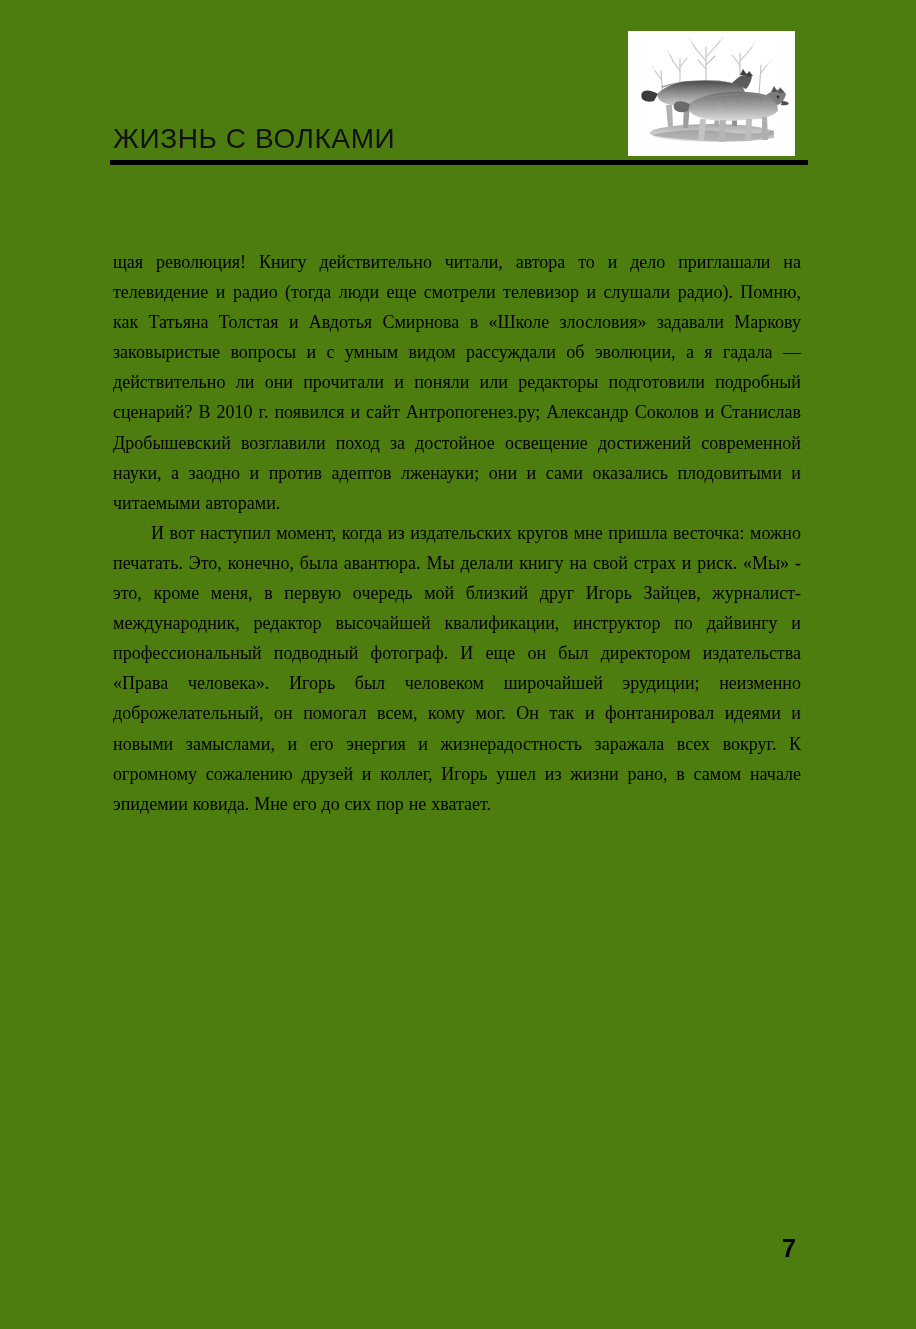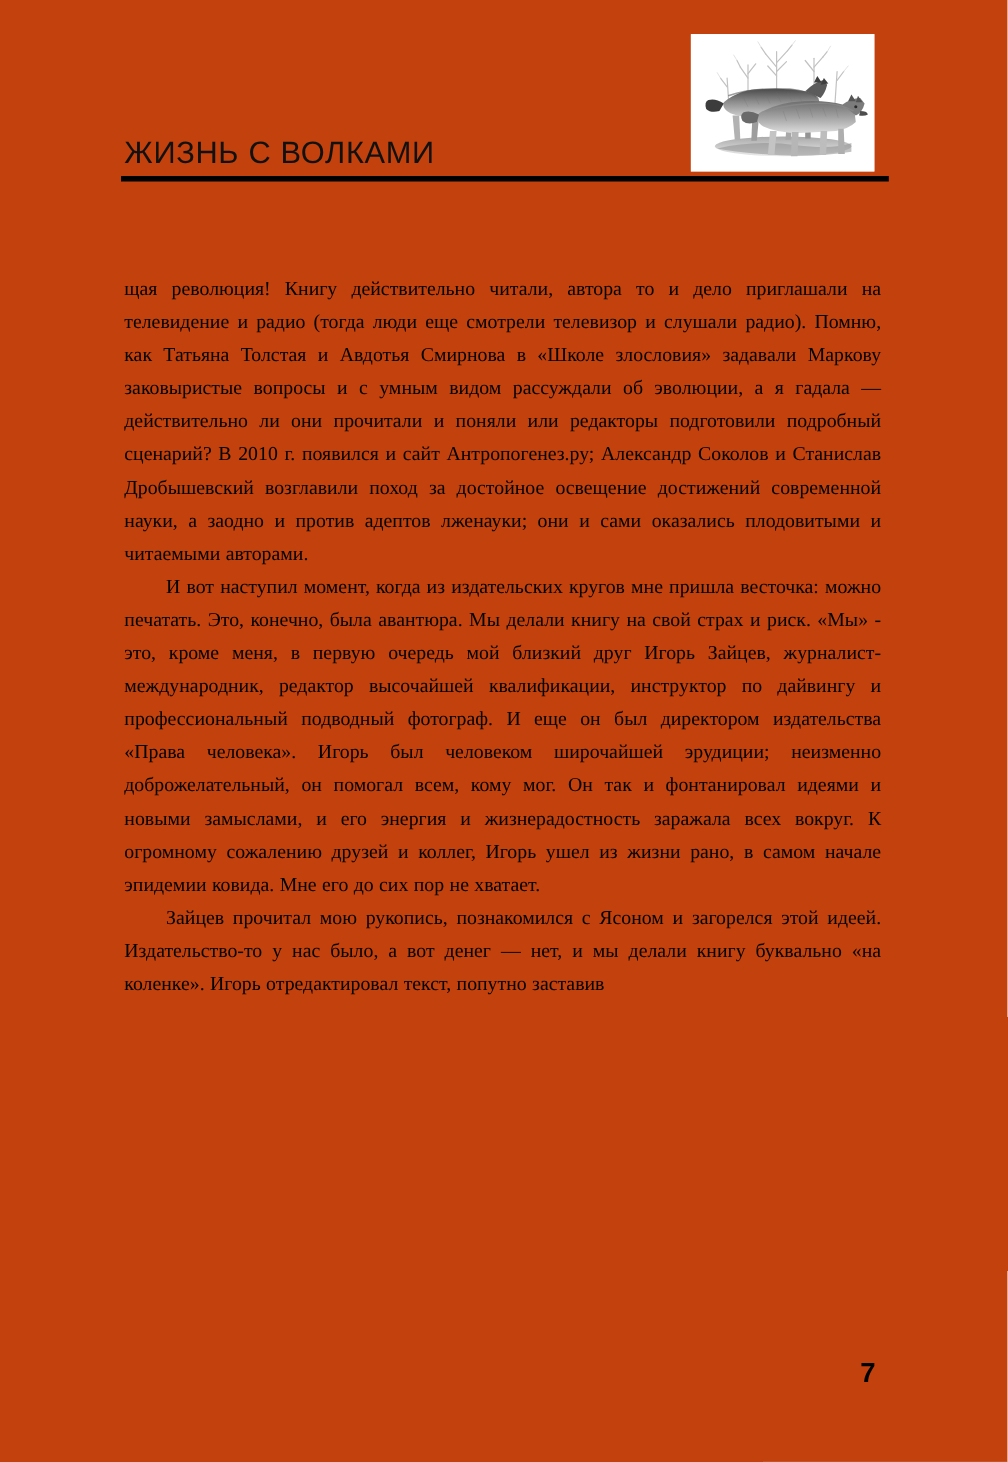--- a/index.html
+++ b/index.html
@@ -11,21 +11,21 @@
   body {
     font-family: "Liberation Serif", "DejaVu Serif", serif;
     color: #000000;
   }
 
   .page {
     position: relative;
     width: 916px;
     height: 1329px;
     margin: 0 auto;
-    background: #c2410c;
+    background: #4d7c0f;
     overflow: hidden;
   }
 
   
   .running-head {
     position: absolute;
     left: 113px;
     top: 122px;
     width: 500px;
     height: 40px;
@@ -207,18 +207,17 @@
           <path d="M108 67 L111 76"></path>
         <path d="M120 67 L123 75"></path>
           <path d="M132 68 L134 76"></path>
       </g>
     </svg>
   </div>
 
   <div class="body-text">
     <p class="no-indent">щая революция! Книгу действительно читали, автора то и дело приглашали на телевидение и радио (тогда люди еще смотрели телевизор и слушали радио). Помню, как Татьяна Толстая и Авдотья Смирнова в «Школе злословия» задавали Маркову заковыристые  вопросы и с умным видом рассуждали об эволюции, а я гадала — действительно ли они прочитали и поняли или редакторы подготовили подробный сценарий? В 2010 г. появился и сайт Антропогенез.ру;  Александр Соколов и Станислав Дробышевский возглавили поход за достойное освещение достижений современной науки, а заодно и против адептов лженауки; они и сами оказались плодовитыми и читаемыми авторами.</p>
     <p class="indent">И вот  наступил момент, когда из издательских кругов мне пришла весточка: можно печатать. Это, конечно, была авантюра. Мы делали книгу на свой страх и риск. «Мы» - это, кроме меня, в первую очередь  мой близкий друг Игорь Зайцев, журналист-международник,  редактор высочайшей квалификации, инструктор по дайвингу и профессиональный подводный фотограф. И еще он был директором издательства «Права человека». Игорь был человеком широчайшей эрудиции;  неизменно доброжелательный, он  помогал всем, кому мог. Он так и фонтанировал идеями и новыми замыслами, и его энергия и жизнерадостность заражала всех вокруг. К огромному сожалению  друзей и коллег, Игорь ушел из жизни рано, в самом начале эпидемии ковида. Мне его до сих пор не хватает.</p>
-    <p class="indent">Зайцев прочитал мою рукопись, познакомился с Ясоном и загорелся этой идеей. Издательство-то у нас было, а вот денег — нет, и мы делали книгу буквально «на коленке». Игорь отредактировал текст, попутно заставив</p>
   </div>
 
   <div class="folio">7</div>
 
 </div>
 
 </body></html>

